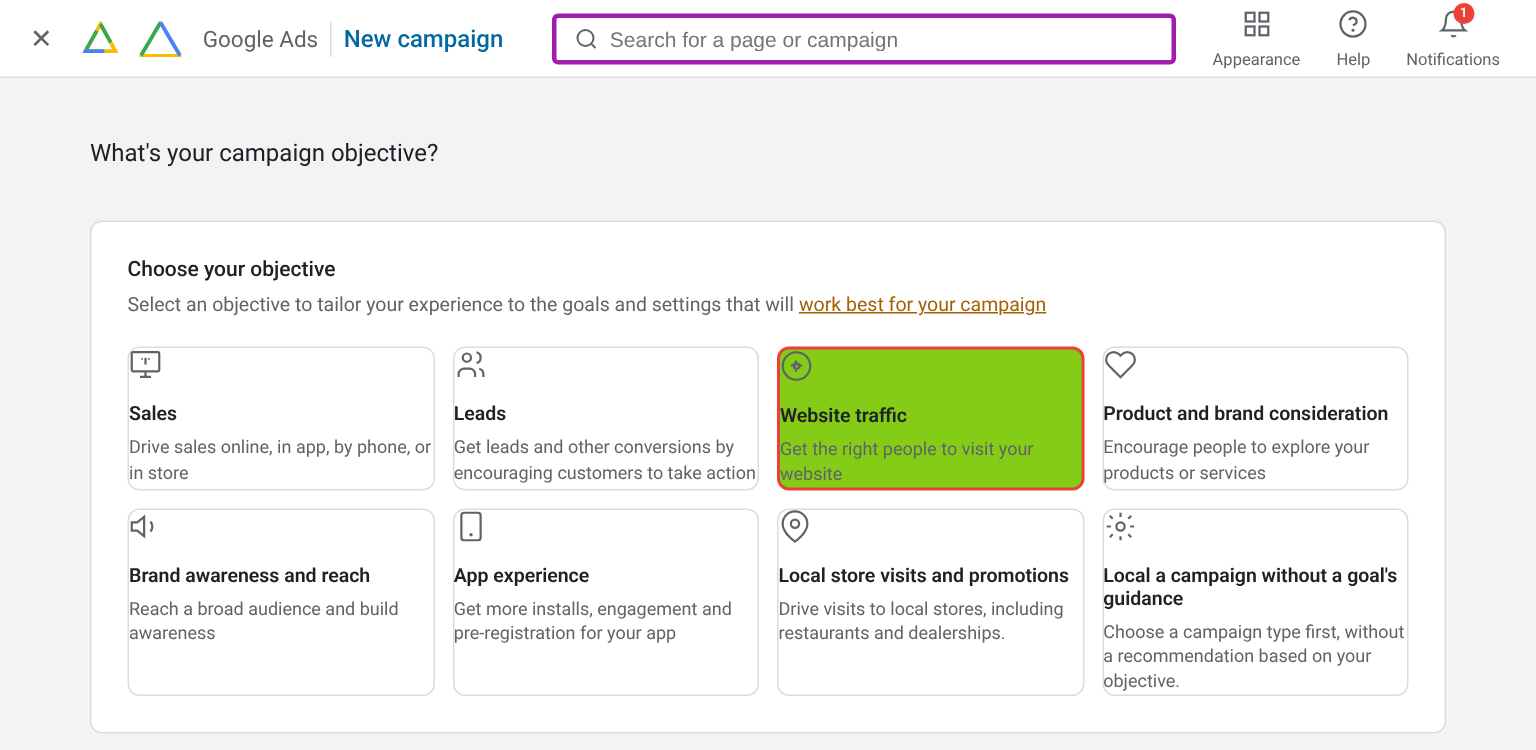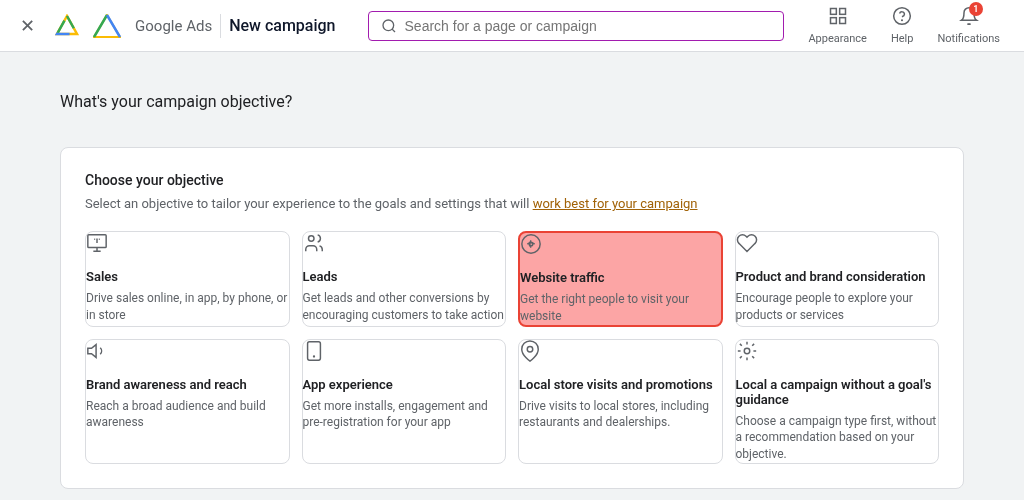--- a/index.html
+++ b/index.html
@@ -42,29 +42,29 @@
       font-weight: 400;
     }
     .header-divider {
       width: 1px;
       height: 24px;
       background: #dadce0;
     }
     .header-title {
       font-size: 16px;
       font-weight: 500;
-      color: #0f172a;
+      color: #0369a1;
     }
     .search-bar {
       flex: 1;
       max-width: 460px;
       margin-left: 16px;
       display: flex;
       align-items: center;
-      border: 1px solid #a21caf;
+      border: 3px solid #a21caf;
       border-radius: 4px;
       padding: 6px 12px;
       background: #fff;
       gap: 8px;
     }
     .search-icon-svg {
       color: #5f6368;
       flex-shrink: 0;
     }
     .search-input {
@@ -155,21 +155,21 @@
     }
     .objective-card {
       border: 1px solid #dadce0;
       border-radius: 8px;
       cursor: pointer;
       background: #fff;
       transition: border-color 0.15s;
     }
     .objective-card.selected {
       border: 2px solid #ea4335;
-      background: #fca5a5;
+      background: #84cc16;
     }
     .objective-icon {
       margin-bottom: 10px;
       color: #5f6368;
       font-size: 20px;
     }
     .objective-title {
       font-size: 13px;
       font-weight: 600;
       color: #202124;

